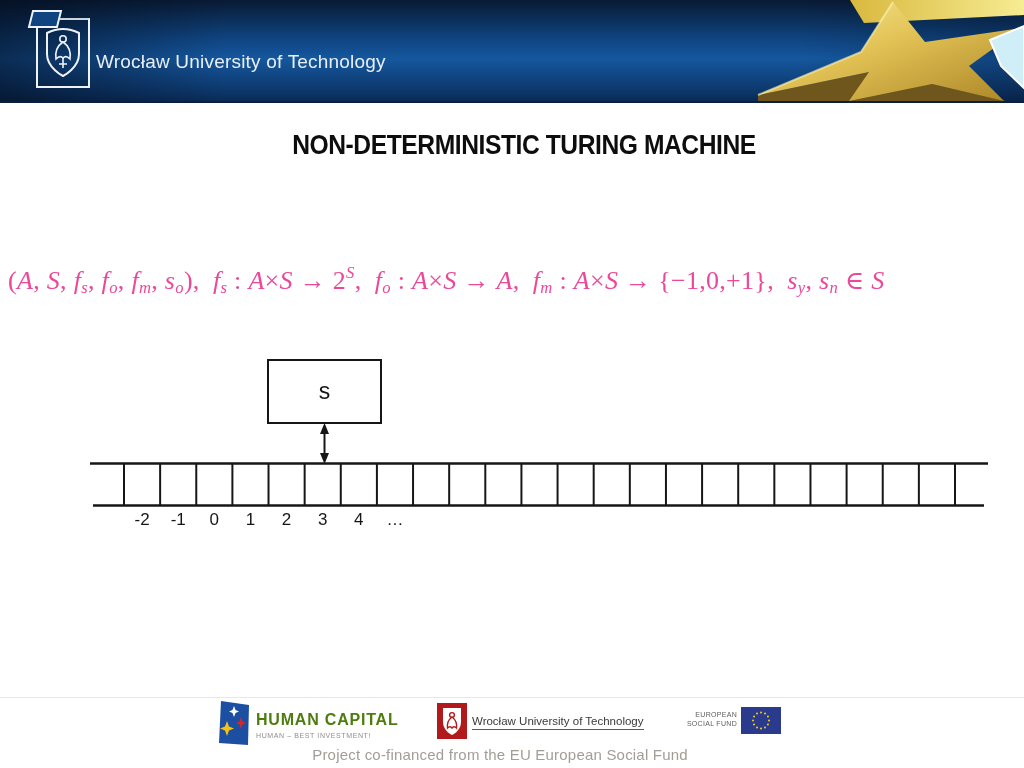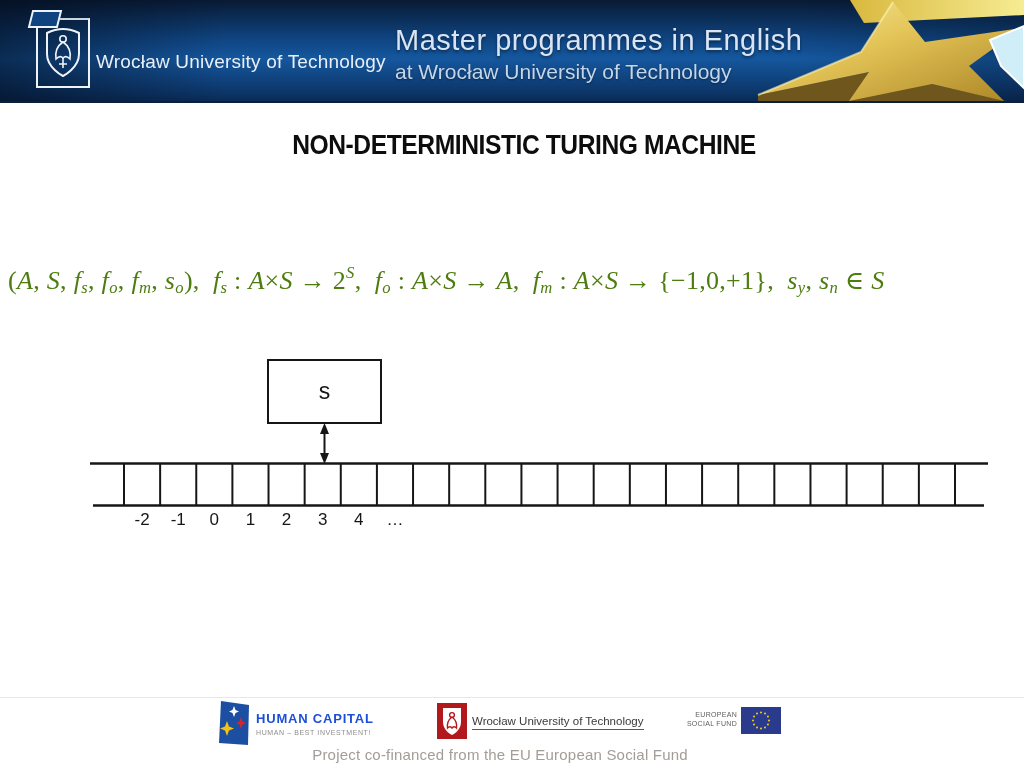--- a/index.html
+++ b/index.html
@@ -27,40 +27,40 @@
   .star-svg{position:absolute;right:0;top:0;}
 
   
   .title{position:absolute;left:24px;right:0;top:110px;text-align:center;
          font-size:28px;font-weight:700;color:#0d0d0d;letter-spacing:-.5px;
          transform:scaleX(.88);transform-origin:50% 50%;}
 
   
   .formula{position:absolute;left:8px;top:241px;width:1016px;height:64px;line-height:64px;
            white-space:nowrap;font-family:"Liberation Serif","DejaVu Serif",serif;
-           font-size:26px;color:#4d7c0f;letter-spacing:.3px;}
+           font-size:26px;color:#ec4899;letter-spacing:.3px;}
   .seg-n{font-style:normal;}
   .seg-i{font-style:italic;}
   .seg-isub{font-style:italic;font-size:64%;vertical-align:-4px;}
   .seg-isup{font-style:italic;font-size:64%;vertical-align:11px;}
 
   
   .diagram-svg{position:absolute;left:0;top:0;pointer-events:none;}
   .state-box{position:absolute;left:267px;top:359px;width:111px;height:61px;background:#fff;
              border:2px solid #161616;display:flex;align-items:center;justify-content:center;
              font-size:23px;color:#161616;}
   .tape-labels{position:absolute;left:0;top:510px;width:1024px;height:24px;
                font-size:17px;color:#161616;}
   .tape-labels span{position:absolute;transform:translateX(-50%);}
 
   
   .footer-divider{position:absolute;left:0;top:697px;width:1024px;height:1px;background:#ece8df;}
   .hc-logo{position:absolute;left:218px;top:700px;}
   .hc-text{position:absolute;left:256px;top:711px;}
-  .hc-title{font-size:13px;font-weight:700;color:#1d4ed8;letter-spacing:.8px;}
+  .hc-title{font-size:16px;font-weight:700;color:#4d7c0f;letter-spacing:.8px;}
   .hc-sub{font-size:7px;color:#8d8d8d;letter-spacing:.6px;margin-top:3px;}
   .uni-logo{position:absolute;left:437px;top:703px;}
   .uni-text{position:absolute;left:472px;top:715px;font-size:11.5px;color:#3a3a3a;
             padding-bottom:2px;border-bottom:1px solid #5a5a5a;}
   .esf-label{position:absolute;left:655px;top:710px;width:82px;text-align:right;
              font-size:7px;color:#5d5d5d;letter-spacing:.3px;line-height:9px;}
   .eu-flag{position:absolute;left:741px;top:707px;}
   .co-note{position:absolute;left:0;top:746px;width:1000px;text-align:center;
            font-size:15px;color:#a39d96;letter-spacing:.2px;}
 </style>
@@ -73,24 +73,20 @@
     <div class="logo-frame">
       <div class="logo-book"></div>
       <svg class="logo-shield" width="40" height="54" viewBox="0 0 40 54">
         <path d="M4,7 C10,4 15,3 20,3 C25,3 30,4 36,7 L36,28 C36,42 20,50 20,50 C20,50 4,42 4,28 Z" fill="none" stroke="#eef3fa" stroke-width="2"></path>
         <circle cx="20" cy="13" r="3.2" fill="none" stroke="#eef3fa" stroke-width="1.6"></circle>
         <path d="M20,16 C14,20 12,26 13,33 C16,30 18,30 20,32 C22,30 24,30 27,33 C28,26 26,20 20,16 Z" fill="none" stroke="#eef3fa" stroke-width="1.6"></path>
         <path d="M20,32 L20,42 M16,38 L24,38" stroke="#eef3fa" stroke-width="1.6"></path>
       </svg>
     </div>
     <div class="banner-univ-name">Wrocław University of Technology</div>
-    <div class="banner-right">
-      <div class="banner-headline">Master programmes in English</div>
-      <div class="banner-subheadline">at Wrocław University of Technology</div>
-    </div>
     <svg class="star-svg" width="270" height="101" viewBox="0 0 270 101">
       <defs>
         <linearGradient id="goldGrad" x1="0" y1="0" x2="1" y2="1">
           <stop offset="0" stop-color="#f9ef9f"></stop>
           <stop offset="0.45" stop-color="#e2c255"></stop>
           <stop offset="1" stop-color="#ab8526"></stop>
         </linearGradient>
         <linearGradient id="bandGrad" x1="0" y1="0" x2="1" y2="0">
           <stop offset="0" stop-color="#d9b83e"></stop>
           <stop offset="1" stop-color="#f6ec92"></stop>

